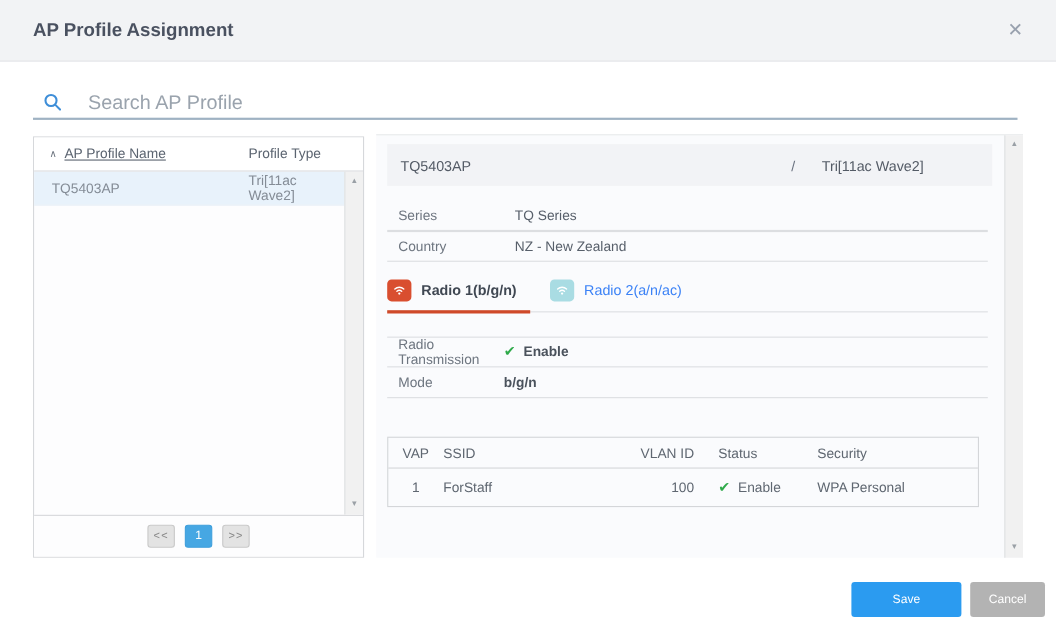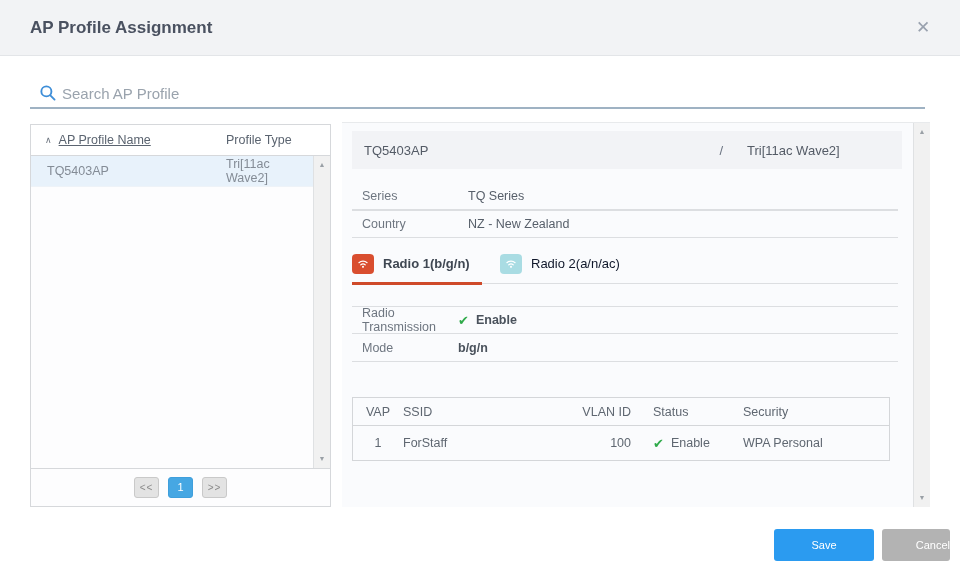--- a/index.html
+++ b/index.html
@@ -25,23 +25,23 @@
     cursor:pointer;
   }
 
   
   .search-wrap {
     position:absolute; left:30px; top:79px; width:895px; height:30px;
     border-bottom:2px solid #9fb2c3;
   }
   .search-icon { position:absolute; left:9px; top:5px; }
   .search-input {
-    position:absolute; left:32px; top:2px; width:850px; height:24px;
+    position:absolute; left:50px; top:2px; width:850px; height:24px;
     border:none; outline:none; background:transparent;
-    font-family:inherit; font-size:15px; color:#5b6470;
+    font-family:inherit; font-size:18px; color:#5b6470;
   }
   .search-input::placeholder { color:#9aa3ad; }
 
   
   .left-panel {
     position:absolute; left:30px; top:124px; width:301px; height:383px;
     border:1px solid #d6d8db; background:#fdfdfe;
     display:flex; flex-direction:column;
   }
   .list-header {
@@ -133,21 +133,21 @@
     height:3px; background:#cf4a2a;
   }
   .wifi-badge {
     width:22px; height:20px; border-radius:4px;
     display:flex; align-items:center; justify-content:center;
   }
   .wifi-badge.hot { background:#d94e2f; }
   .wifi-badge.cool { background:#a9dce3; }
   .tab-label { font-size:13px; }
   .tab.active .tab-label { color:#3f4752; font-weight:bold; }
-  .tab:not(.active) .tab-label { color:#0f172a; }
+  .tab:not(.active) .tab-label { color:#3b82f6; }
 
   .radio-section { margin-top:22px; width:546px; }
   .check-glyph { color:#2faa4a; font-weight:bold; margin-right:7px; font-size:13px; }
 
   
   .vap-table {
     margin-top:35px; width:538px; border:1px solid #d4d6d9;
     font-size:12.5px; color:#5f6771;
   }
   .vap-hrow, .vap-drow { display:flex; align-items:center; }
@@ -158,21 +158,21 @@
   .c-vlan  { flex:0 0 95px; text-align:right; padding-right:12px; }
   .c-stat  { flex:0 0 100px; padding-left:10px; display:flex; align-items:center; }
   .c-sec   { flex:1 1 auto; }
 
   
   .btn {
     position:absolute; top:529px; height:32px; border:none; border-radius:3px;
     font-family:inherit; font-size:11px; color:#ffffff; cursor:pointer;margin-left:34px;
   }
   .btn-save { left:740px; width:100px; background:#2b9bf0; }
-  .btn-cancel { left:848px; width:68px; background:#b3b3b3;text-align:right; }
+  .btn-cancel { left:848px; width:68px; background:#b3b3b3; }
 </style>
 </head>
 <body>
 
 <div class="dlg-header">
   <div class="dlg-title">AP Profile Assignment</div>
   <div class="dlg-close">✕</div>
 </div>
 
 <div class="search-wrap">

